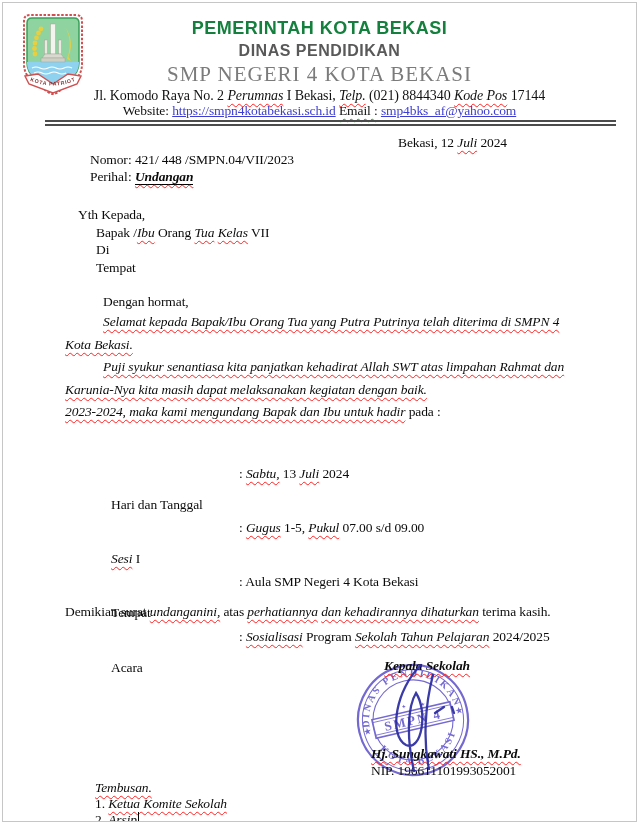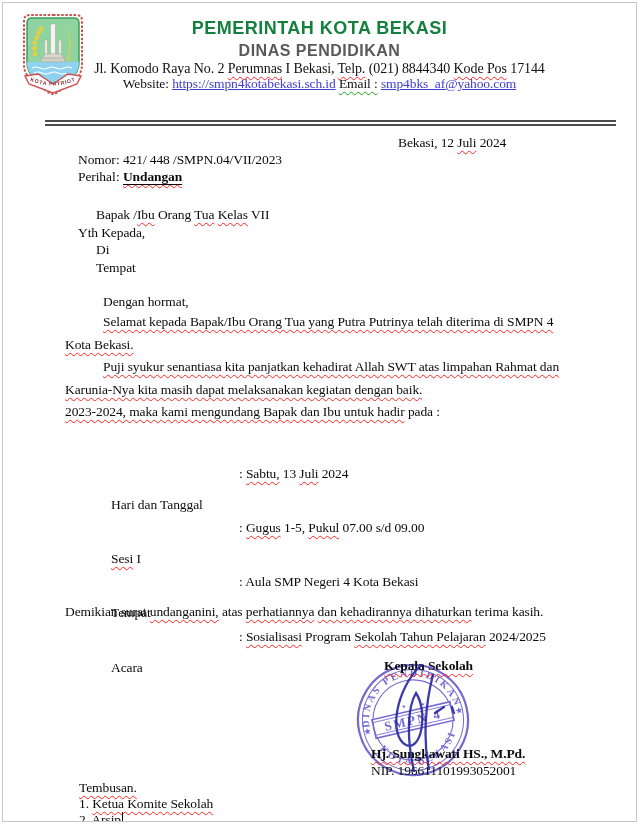--- a/index.html
+++ b/index.html
@@ -27,29 +27,29 @@
   .addr-line{font-size:14px;line-height:16px;color:#111;}
   .site-line{font-size:13.5px;line-height:14px;color:#111;}
   .separator{position:absolute;left:42px;top:117px;width:571px;height:2px;
              border-top:2px solid #4c4c4c;border-bottom:2px solid #4c4c4c;}
   
   .abs{position:absolute;white-space:nowrap;z-index:2;}
   .line{line-height:17.5px;}
   .pline{line-height:22.5px;}
   .ind{padding-left:38px;}
   .meta-row{display:flex;line-height:17px;}
-  .meta-label{width:38px;flex:none;}
+  .meta-label{width:38px;flex:none;margin-left:12px;}
   .det-row{display:flex;line-height:23.2px;}
   .det-label{width:128px;flex:none;margin-top:31px;}
-  .temb-line{line-height:15.8px;}
+  .temb-line{line-height:15.8px;margin-left:16px;}
   
   .sg-b{font-weight:bold;}
   .sg-u{border-bottom:1px solid #000000;}
   .sg-wr{text-decoration-line:underline;text-decoration-style:wavy;
-         text-decoration-color:#ff2222;text-decoration-thickness:1px;text-underline-offset:2.5px;}
+         text-decoration-color:#ff2222;text-decoration-thickness:1px;text-underline-offset:2.5px;font-style:italic;}
   .sg-wg{text-decoration-line:underline;text-decoration-style:wavy;
          text-decoration-color:#21a021;text-decoration-thickness:1px;text-underline-offset:2.5px;}
   .sg-lk{color:#3d3dd2;text-decoration:underline;cursor:pointer;}
   .caret{display:inline-block;width:1.5px;height:14px;background:#000;
          vertical-align:-2px;margin-left:1px;}
   
   .stamp-svg{position:absolute;left:338px;top:654px;z-index:1;}
   .sign-svg{position:absolute;left:363px;top:648px;z-index:3;pointer-events:none;}
 </style>
 </head>
@@ -90,20 +90,21 @@
       <path d="M5,62 L18,60 L33,70 L48,60 L61,62 L57,70 L33,79 L9,70 Z" fill="#ffffff" stroke="#d05050" stroke-width="1.4"></path>
       <path id="mottoArc" d="M11,67 Q33,76 55,67" fill="none"></path>
       <text font-family="Liberation Sans, DejaVu Sans, sans-serif" font-size="5.2" font-weight="bold" fill="#8a3030" letter-spacing="0.8">
         <textPath href="#mottoArc" startOffset="50%" text-anchor="middle">KOTA PATRIOT</textPath>
       </text>
     </svg>
 
     <div class="hgroup">
       <div class="gov-line">PEMERINTAH KOTA BEKASI</div>
       <div class="dept-line">DINAS PENDIDIKAN</div>
+      <div class="school-line">SMP NEGERI 4 KOTA BEKASI</div>
       <div class="addr-line"><span>Jl. Komodo Raya No. 2 </span><span class="sg-wr">Perumnas</span><span> I Bekasi, </span><span class="sg-wr">Telp.</span><span> (021) 8844340 </span><span class="sg-wr">Kode Pos</span><span> 17144</span></div>
       <div class="site-line"><span>Website: </span><span class="sg-lk">https://smpn4kotabekasi.sch.id</span><span> </span><span class="sg-wg">Email :</span><span> </span><span class="sg-lk">smp4bks_af@yahoo.com</span></div>
     </div>
   </div>
 
   <div class="separator"></div>
 
   <div class="abs line" style="left:395px;top:131px;"><span>Bekasi, 12 </span><span class="sg-wr">Juli</span><span> 2024</span></div>
 
   <div class="abs" style="left:75px;top:148px;">
@@ -111,22 +112,22 @@
       <span class="meta-label"><span>Nomor</span></span>
       <span><span>: 421/ 448 /SMPN.04/VII/2023</span></span>
     </div>
     <div class="meta-row">
       <span class="meta-label"><span>Perihal</span></span>
       <span><span>: </span><span class="sg-b sg-u sg-wr">Undangan</span></span>
     </div>
   </div>
 
   <div class="abs" style="left:75px;top:203px;">
+    <div class="line"><span>Yth Kepada,</span></div>
     <div class="line" style="padding-left:18px;"><span>Bapak /</span><span class="sg-wr">Ibu</span><span> Orang </span><span class="sg-wr">Tua</span><span> </span><span class="sg-wr">Kelas</span><span> VII</span></div>
-    <div class="line"><span>Yth Kepada,</span></div>
     <div class="line" style="padding-left:18px;"><span>Di</span></div>
     <div class="line" style="padding-left:18px;"><span>Tempat</span></div>
   </div>
 
   <div class="abs line" style="left:100px;top:290px;"><span>Dengan hormat,</span></div>
 
   <div class="abs" style="left:62px;top:308px;">
     <div class="pline ind"><span class="sg-wr">Selamat kepada Bapak/Ibu Orang Tua yang Putra Putrinya telah diterima di SMPN 4</span></div>
     <div class="pline"><span class="sg-wr">Kota Bekasi.</span></div>
   </div>

